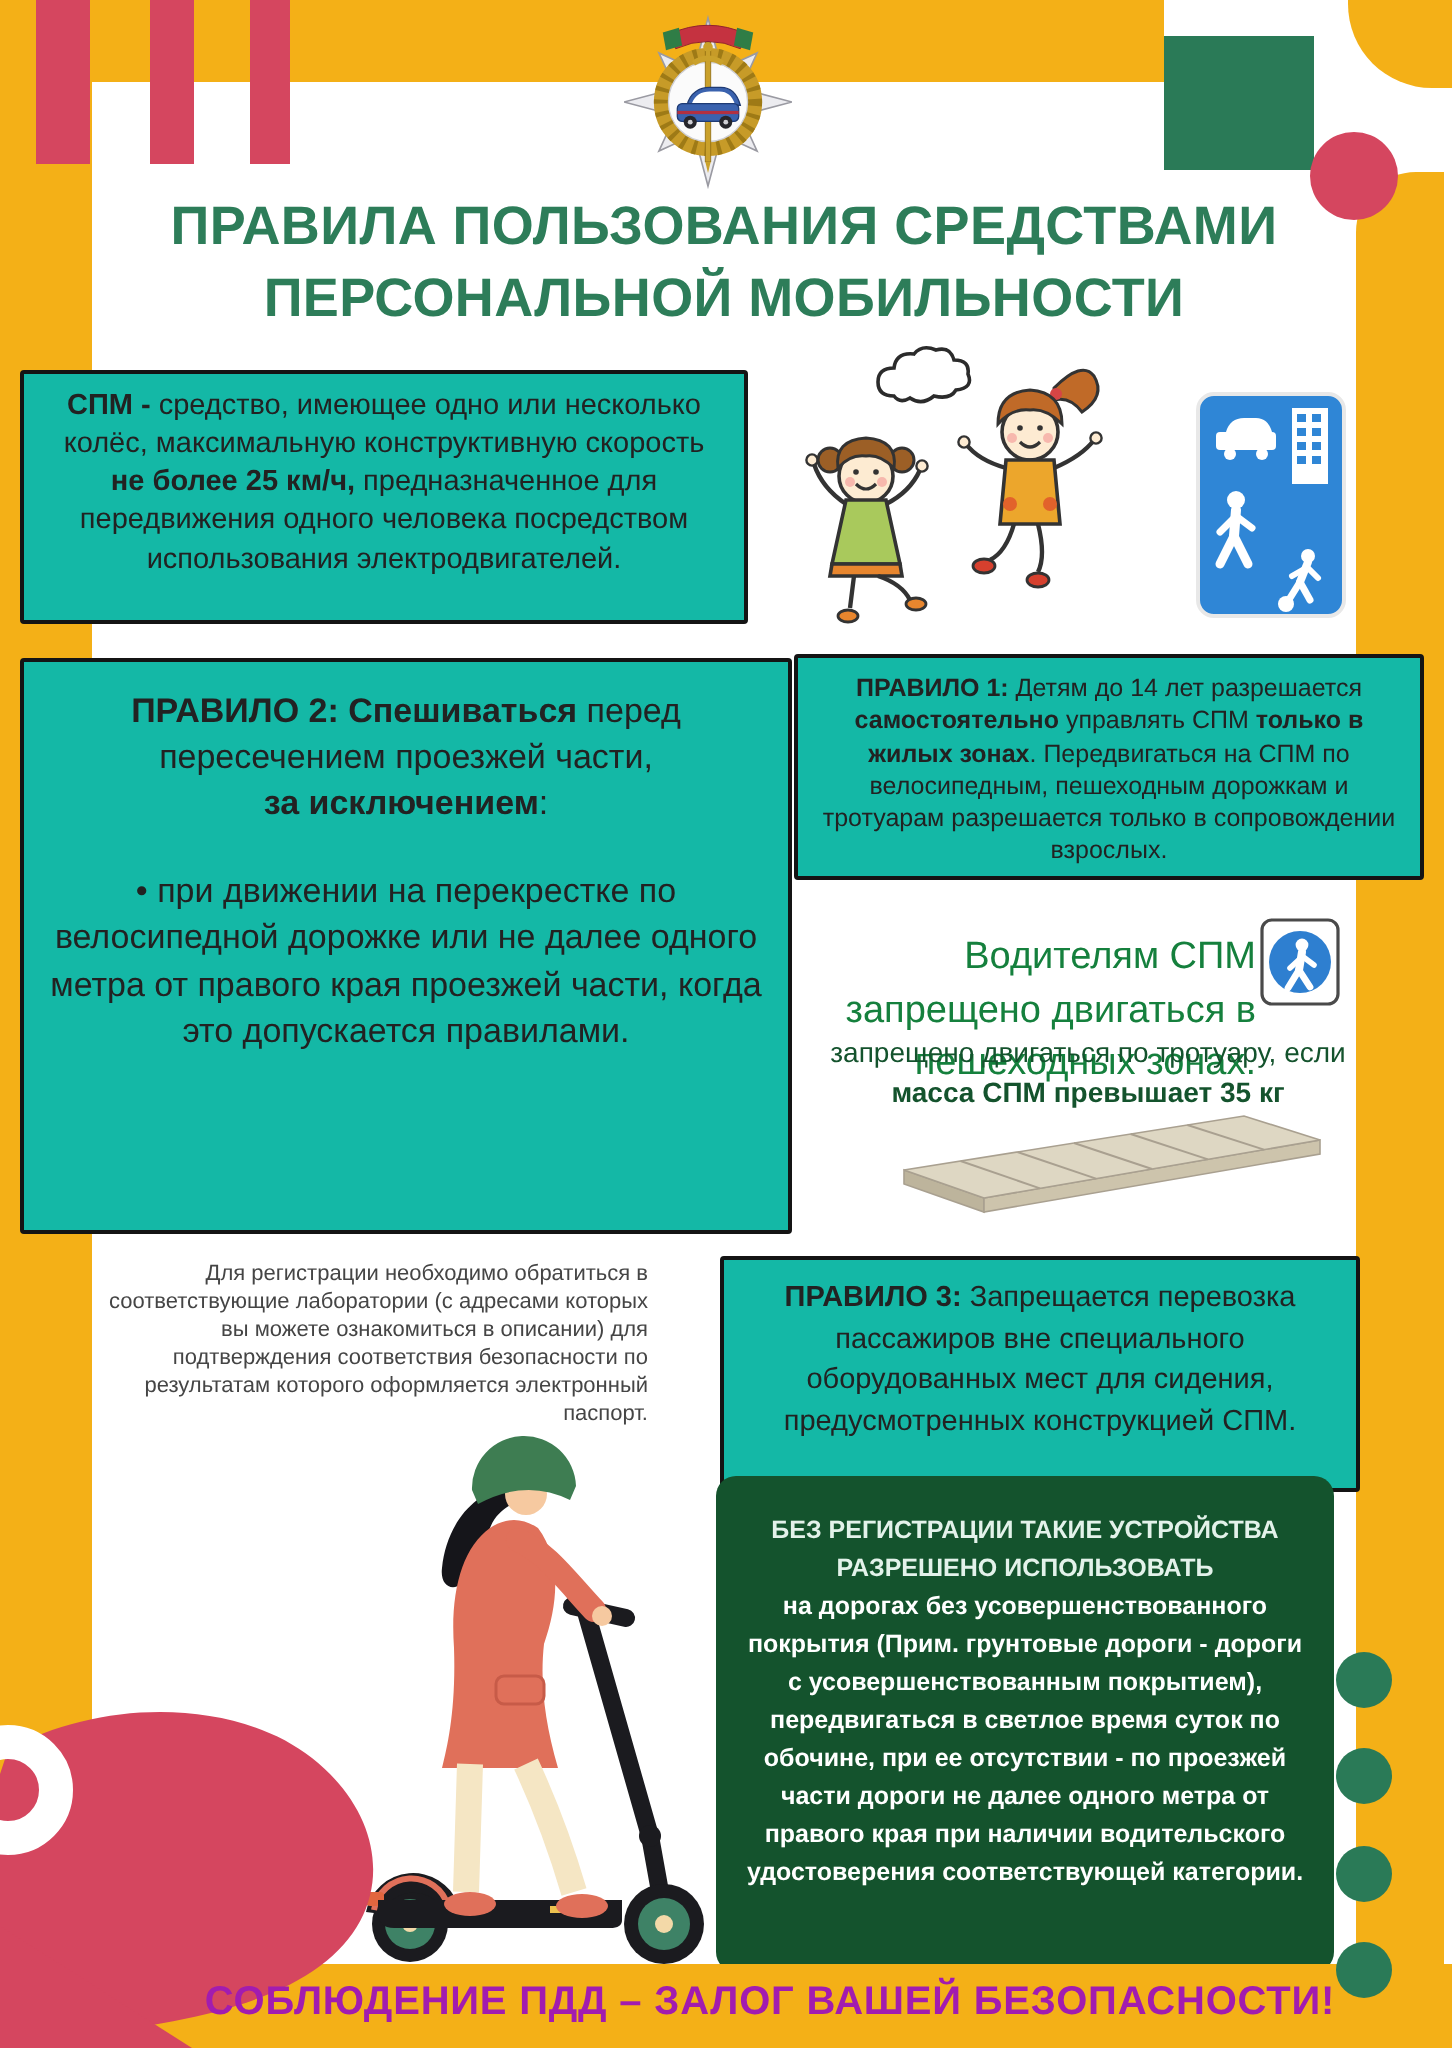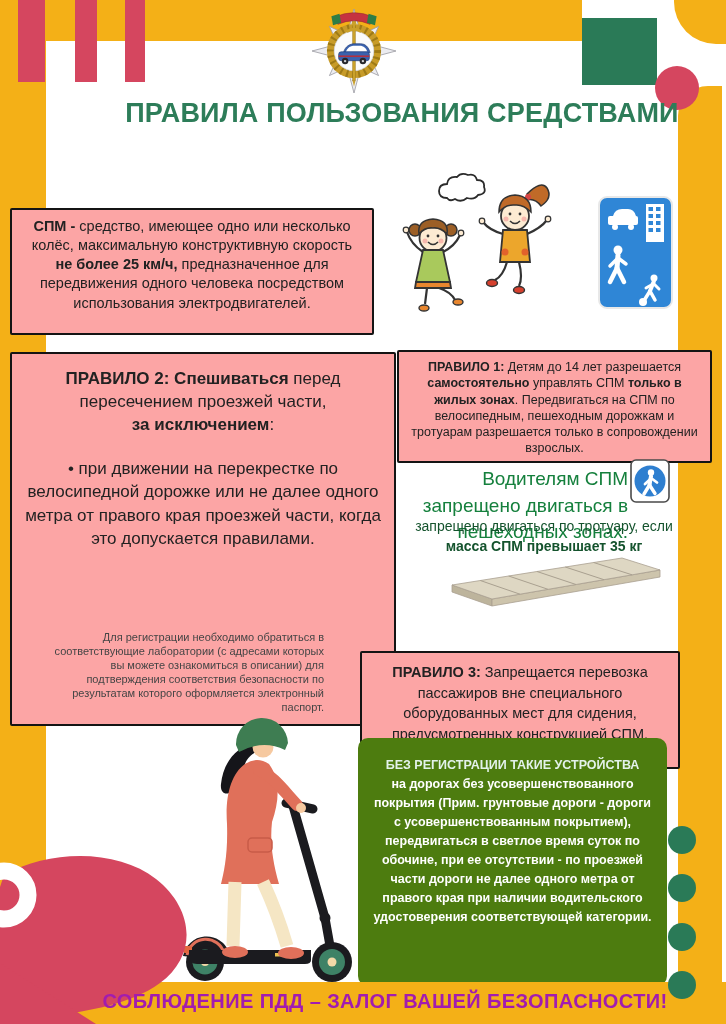--- a/index.html
+++ b/index.html
@@ -12,35 +12,35 @@
   .margin-right{left:678px;top:86px;width:44px;height:896px;background:#F4B017;border-top-left-radius:30px;}
   .corner-sq{left:674px;top:0;width:52px;height:44px;background:#F4B017;border-bottom-left-radius:42px;}
   .green-rect{left:582px;top:18px;width:75px;height:67px;background:#2A7A57;}
   .red-circle{left:655px;top:66px;width:44px;height:44px;border-radius:50%;background:#D5465F;}
   .red-bar{top:0;height:82px;background:#D5465F;}
   .bar1{left:18px;width:27px;} .bar2{left:75px;width:22px;} .bar3{left:125px;width:20px;}
   .bottom-bar{left:0;top:982px;width:726px;height:42px;background:#F4B017;z-index:6;}
   .dot{width:28px;height:28px;border-radius:50%;background:#2A7A57;left:668px;z-index:7;}
   
   .title{left:46px;top:95px;width:632px;text-align:center;color:#2D7D59;font-weight:bold;
-         font-size:27px;line-height:36px;letter-spacing:.2px;margin-left:40px;}
-  .box{background:#fca5a5;border:2px solid #141414;border-radius:2px;color:#222;box-sizing:border-box;z-index:3;margin-top:23px;}
+         font-size:27px;line-height:36px;letter-spacing:.2px;}
+  .box{background:#14b8a6;border:2px solid #141414;border-radius:2px;color:#222;box-sizing:border-box;z-index:3;}
   .def-box{left:10px;top:185px;width:364px;height:127px;padding:7px 10px;
            font-size:14.5px;line-height:1.32;text-align:center;}
-  .rule2-box{left:10px;top:329px;width:386px;height:374px;padding:13px 13px;
+  .rule2-box{left:10px;top:329px;width:386px;height:288px;padding:13px 13px;
              font-size:17px;line-height:1.36;text-align:center;}
   .rule2-bullets{margin-top:21px;}
   .rule1-box{left:397px;top:327px;width:315px;height:113px;padding:7px 8px;
              font-size:12.5px;line-height:1.3;text-align:center;}
   .rule3-box{left:360px;top:628px;width:320px;height:118px;padding:9px 16px;
              font-size:14.5px;line-height:1.43;text-align:center;}
   .ped-ban{left:420px;top:466px;width:208px;font-size:19px;line-height:1.4;text-align:right;color:#15803d;z-index:3;}
   .sidewalk{left:408px;top:516px;width:272px;font-size:14px;line-height:1.45;text-align:center;color:#14532d;z-index:3;}
   .registration{left:48px;top:630px;width:276px;font-size:11px;line-height:1.28;text-align:right;color:#454545;z-index:3;}
-  .green-box{left:358px;top:738px;width:309px;height:248px;background:#4d7c0f;border-radius:10px;
+  .green-box{left:358px;top:738px;width:309px;height:248px;background:#14532d;border-radius:10px;
              color:#fff;font-weight:bold;font-size:12.5px;line-height:1.52;text-align:center;
              padding:18px 14px;box-sizing:border-box;z-index:6;}
   .green-box .gb-title{color:#E3F2EA;}
   .footer{left:60px;top:990px;width:650px;text-align:center;color:#a21caf;font-weight:bold;
           font-size:20px;letter-spacing:.4px;z-index:8;}
   svg{display:block;}
 </style>
 </head>
 <body>
 
@@ -73,20 +73,21 @@
       <circle cx="63" cy="67.5" r="4" fill="#26262b"></circle>
     <circle cx="41" cy="67.5" r="1.5" fill="#cfcfd4"></circle>
       <circle cx="63" cy="67.5" r="1.5" fill="#cfcfd4"></circle>
     <path d="M28,13 Q52,2 76,13 L72,22 Q52,13 32,22 Z" fill="#c53240" stroke="#8e1f2c" stroke-width="0.6"></path>
     <polygon points="24,12 34,9 36,20 26,23" fill="#2f7d46"></polygon>
     <polygon points="80,12 70,9 68,20 78,23" fill="#2f7d46"></polygon>
   </svg>
 
   <div class="abs title">
     <div>ПРАВИЛА ПОЛЬЗОВАНИЯ СРЕДСТВАМИ</div>
+    <div>ПЕРСОНАЛЬНОЙ МОБИЛЬНОСТИ</div>
   </div>
 
   <div class="abs box def-box">
     <b>СПМ -</b><span> средство, имеющее одно или несколько колёс, максимальную конструктивную скорость </span><b>не более 25 км/ч,</b><span> предназначенное для передвижения одного человека посредством использования электродвигателей.</span>
   </div>
 
   <svg class="abs" style="left:395px;top:172px;" width="190" height="145" viewBox="0 0 190 145">
     <g transform="translate(22,0)">
       <path d="M30,26 Q22,26 22,19 Q22,12 30,12 Q31,4 40,5 Q44,0 51,3 Q58,1 60,8 Q68,8 67,15 Q70,22 61,23 Q58,28 50,26 Q44,31 38,27 Q33,30 30,26 Z" fill="#fff" stroke="#2b2b2b" stroke-width="1.8"></path>
     </g>
@@ -218,20 +219,21 @@
   </svg>
 
   <div class="abs registration">Для регистрации необходимо обратиться в соответствующие лаборатории (с адресами которых вы можете ознакомиться в описании) для подтверждения соответствия безопасности по результатам которого оформляется электронный паспорт.</div>
 
   <div class="abs box rule3-box">
     <b>ПРАВИЛО 3:</b><span> Запрещается перевозка пассажиров вне специального оборудованных мест для сидения, предусмотренных конструкцией СПМ.</span>
   </div>
 
   <div class="abs green-box">
     <div class="gb-title">БЕЗ РЕГИСТРАЦИИ ТАКИЕ УСТРОЙСТВА</div>
+    <div class="gb-title">РАЗРЕШЕНО ИСПОЛЬЗОВАТЬ</div>
     <div>на дорогах без усовершенствованного покрытия (Прим. грунтовые дороги - дороги с усовершенствованным покрытием), передвигаться в светлое время суток по обочине, при ее отсутствии - по проезжей части дороги не далее одного метра от правого края при наличии водительского удостоверения соответствующей категории.</div>
   </div>
 
   <svg class="abs" style="left:175px;top:712px;z-index:4;" width="185" height="275" viewBox="0 0 185 275">
     <circle cx="30" cy="250" r="19" fill="#1b1b1f"></circle>
       <circle cx="30" cy="250" r="12.5" fill="#3e8266"></circle>
       <circle cx="30" cy="250" r="4" fill="#f3d9a8"></circle>
     <path d="M8,244 A24 24 0 0 1 54,240 L46,242 A17 17 0 0 0 16,245 Z" fill="#1b1b1f"></path>
     <path d="M12,243 A19 19 0 0 1 49,241" stroke="#e0705a" stroke-width="3" fill="none"></path>
     <rect x="8" y="234" width="9" height="7" rx="2" fill="#e2663f"></rect>

